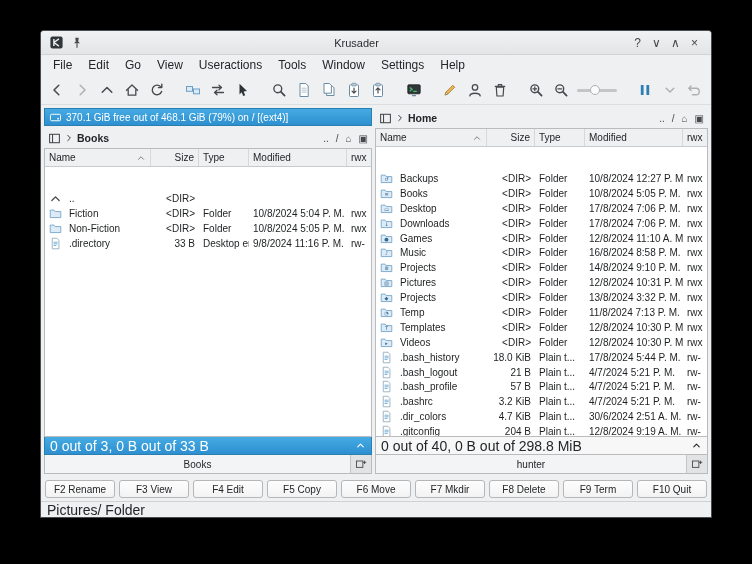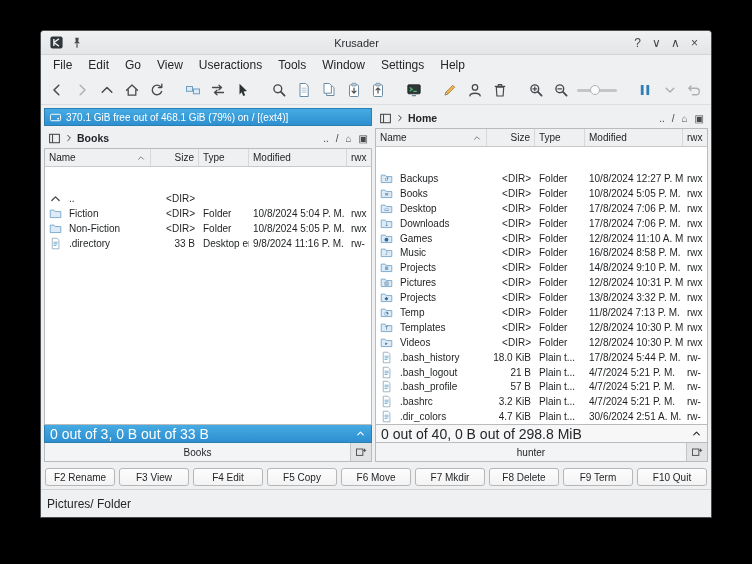--- a/index.html
+++ b/index.html
@@ -74,21 +74,21 @@
   .tab{flex:1;display:flex;align-items:center;justify-content:center;background:#f3f4f5;
        border-right:1px solid #c3c5c7;font-size:10px;color:#232629;min-width:0;}
   .newtab{width:20px;display:flex;align-items:center;justify-content:center;}
 
   
   .fkeys{height:24px;display:flex;gap:4px;padding:3px 4px;justify-content:center;}
   .fkey{flex:1;height:18px;font-family:"Liberation Sans",sans-serif;font-size:10px;color:#232629;
         background:linear-gradient(#fdfdfd,#f3f3f4);border:1px solid #b4b6b8;border-radius:3px;}
 
   
-  .statusbar{height:28px;display:flex;align-items:center;padding:0 6px;font-size:12px;
+  .statusbar{height:16px;display:flex;align-items:center;padding:0 6px;font-size:14px;
              border-top:1px solid #d0d1d2;color:#232629;}
 </style>
 </head>
 <body>
 
 <div class="screen">
   <div class="window">
 
     <div class="titlebar">
       <span class="tb-icon">

